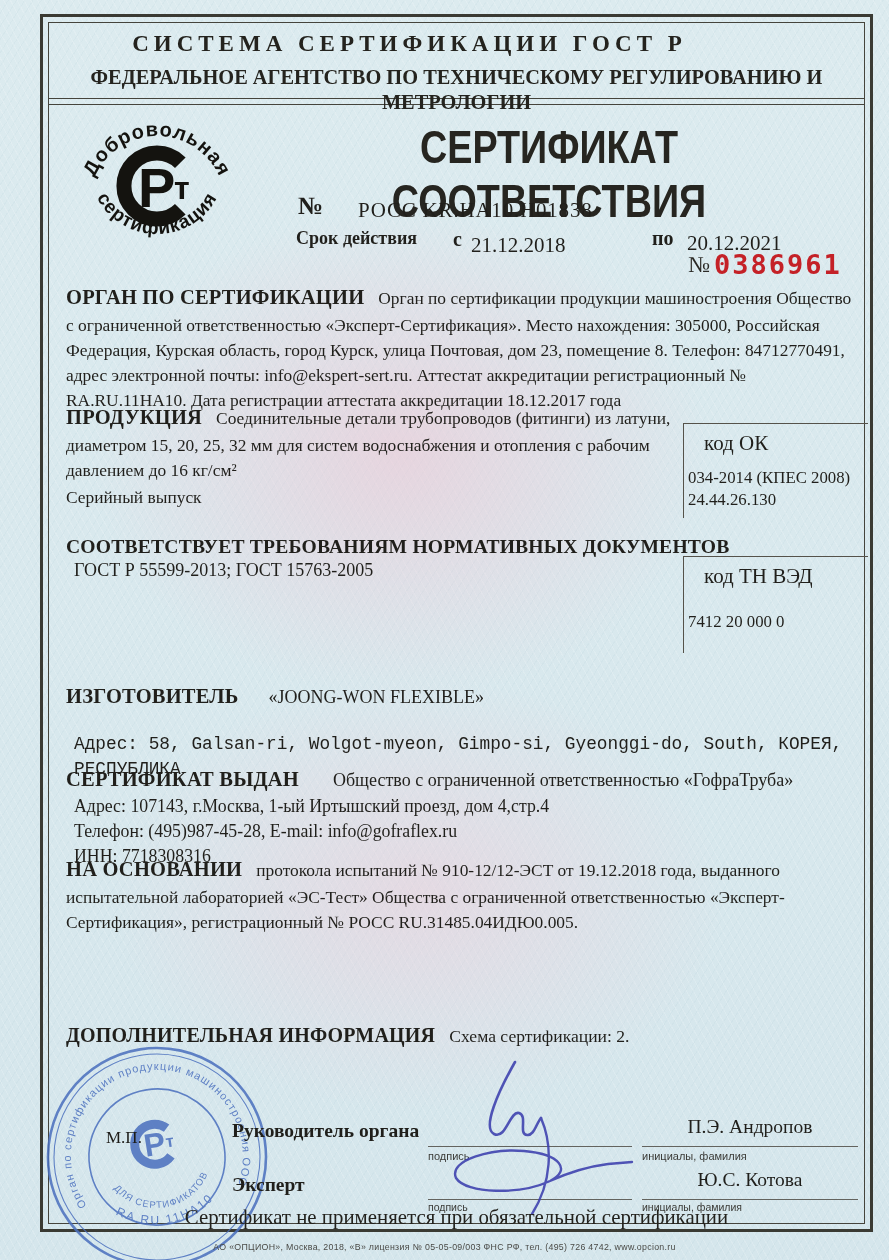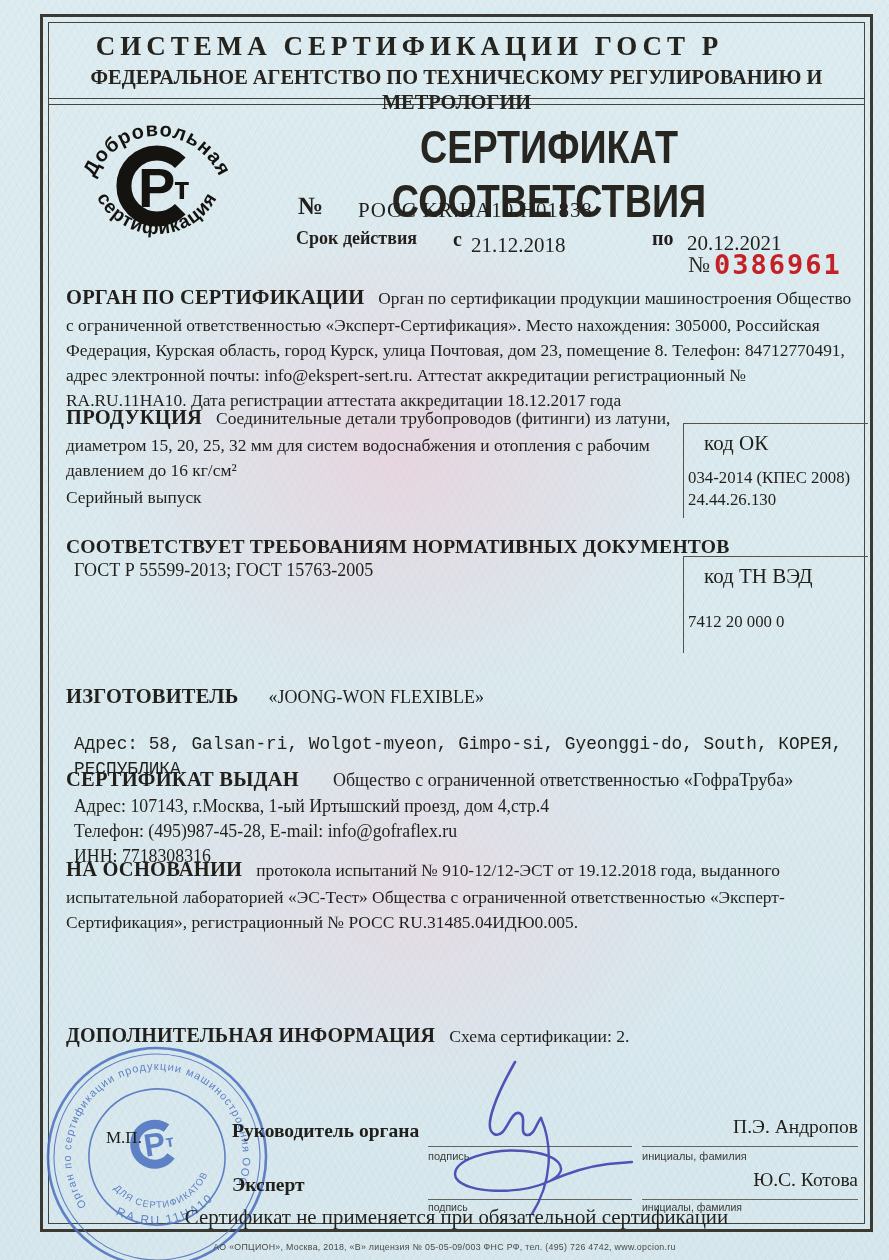--- a/index.html
+++ b/index.html
@@ -10,21 +10,21 @@
       radial-gradient(ellipse 430px 340px at 45% 36%, rgba(238,200,213,.62), rgba(238,200,213,0) 72%),
       radial-gradient(ellipse 440px 310px at 47% 71%, rgba(240,205,217,.52), rgba(240,205,217,0) 70%),
       repeating-linear-gradient(62deg, rgba(255,255,255,.16) 0 1px, rgba(255,255,255,0) 1px 6px),
       repeating-linear-gradient(-58deg, rgba(170,200,210,.12) 0 1px, rgba(170,200,210,0) 1px 7px),
       linear-gradient(#dcebef, #d5e6ec);
   }
   .abs { position:absolute; }
   .frame-outer { left:40px; top:14px; width:833px; height:1218px; border:3px solid #3a3a33; box-sizing:border-box; }
   .frame-inner { left:48px; top:22px; width:817px; height:1202px; border:1px solid #45443c; box-sizing:border-box; }
   .hrule { left:48px; width:817px; height:0; border-top:1px solid #45443c; }
-  .sys1 { left:48px; top:31px; width:723px; text-align:center; font-weight:bold; font-size:27px; letter-spacing:5px; color:#24231e; }
+  .sys1 { left:48px; top:31px; width:723px; text-align:center; font-weight:bold; font-size:23px; letter-spacing:5px; color:#24231e; }
   .sys2 { left:48px; top:65px; width:817px; text-align:center; font-weight:bold; font-size:21px; letter-spacing:0; color:#24231e; transform:scaleX(.97); }
   .doc-title { left:238px; top:120px; width:622px; text-align:center; }
   .doc-title span { display:inline-block; font-family:"Liberation Sans", sans-serif; font-weight:bold; font-size:46px; letter-spacing:0px; color:#262520; transform:scaleX(.82); transform-origin:center; }
   .no-label { left:298px; top:192px; font-size:25px; font-weight:bold; }
   .cert-number { left:358px; top:198px; font-size:21px; letter-spacing:.8px; }
   .validity-label { left:296px; top:228px; font-size:18px; font-weight:bold; }
   .from-label { left:453px; top:228px; font-size:20px; font-weight:bold; }
   .from-value { left:471px; top:233px; font-size:21px; }
   .to-label { left:652px; top:227px; font-size:20px; font-weight:bold; }
   .to-value { left:687px; top:231px; font-size:21px; }
@@ -52,21 +52,21 @@
   .issued .ln { padding-left:8px; font-size:17.8px; }
   .basis { left:66px; top:855px; width:798px; }
   .additional { left:66px; top:1021px; width:790px; }
   .additional .t { font-size:17.6px; }
   .mp { left:106px; top:1128px; font-size:17px; color:#1d1c18; }
   .role { font-size:19.5px; font-weight:bold; }
   .head-role { left:232px; top:1120px; }
   .expert-role { left:232px; top:1174px; }
   .sigline { height:0; border-top:1.4px solid #63635e; }
   .under { font-size:11px; color:#3b3b37; font-family:"Liberation Sans", sans-serif; }
-  .person { text-align:right; font-size:19.5px; }
+  .person { text-align:center; font-size:19.5px; }
   .footer-note { left:48px; top:1205px; width:817px; text-align:center; font-size:21.5px; color:#23221d; transform:scaleX(.97); }
   .print-info { left:0; top:1242px; width:889px; text-align:center; font-family:"Liberation Sans", sans-serif; font-size:8.8px; color:#4a4a46; letter-spacing:.3px; }
   .logo-svg { left:74px; top:110px; }
   .stamp-svg { left:42px; top:1042px; transform:rotate(-9deg); opacity:.85; }
   .sig-svg { left:420px; top:1058px; opacity:.88; }
 </style>
 </head>
 <body>
 
 <div class="page">

